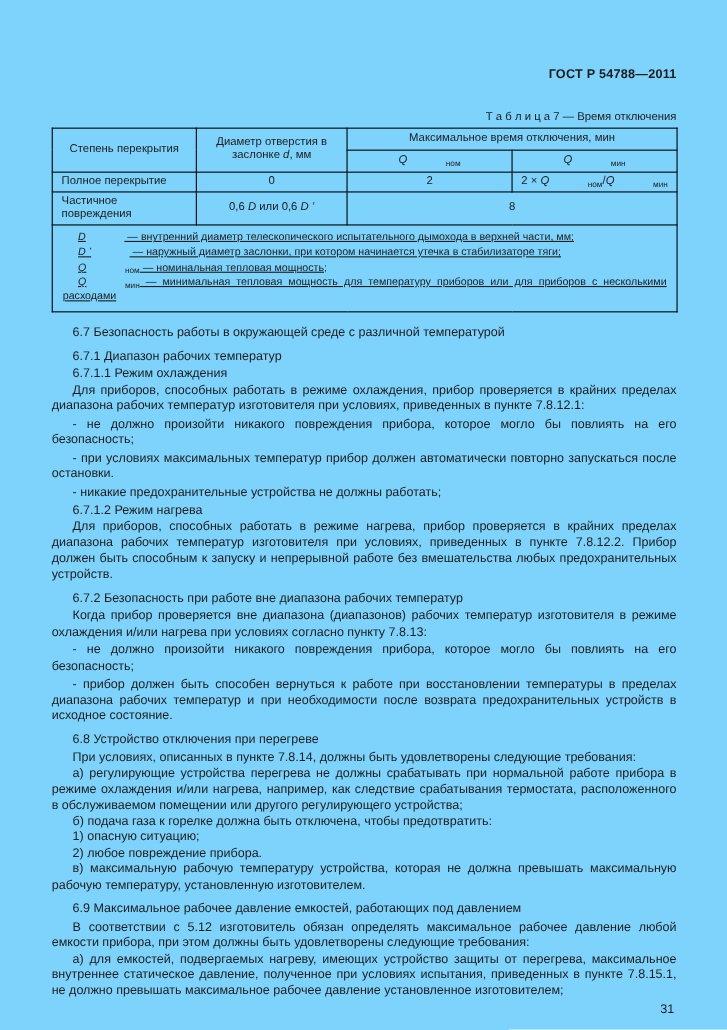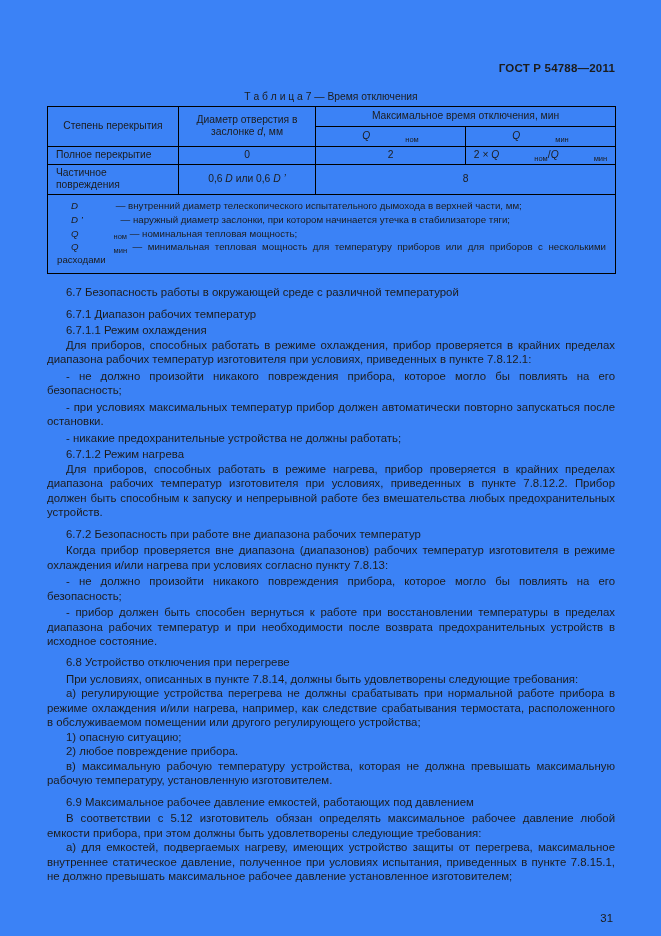--- a/index.html
+++ b/index.html
@@ -4,39 +4,39 @@
 <style>
   * { box-sizing: border-box; }
   html, body { margin: 0; padding: 0; }
   body {
     width: 661px; height: 936px; background: #ffffff;
     font-family: "Liberation Sans", sans-serif; color: #1c1c1c;
     -webkit-font-smoothing: antialiased;
   }
   .page {
     position: relative; width: 661px; height: 936px;
-    padding: 62px 46px 0 47px; background: #3b82f6; overflow: hidden;
+    padding: 62px 46px 0 47px; background: #7dd3fc; overflow: hidden;
   }
   .doc-code {
     text-align: right; font-weight: bold; font-size: 11.5px; letter-spacing: 0.2px;
   }
-  .table-caption { font-size: 10.3px; margin: 17px 0 4px 0; text-align: center; }
+  .table-caption { font-size: 10.3px; margin: 27px 0 4px 0; text-align: right; }
   table.t7 { width: 100%; border-collapse: collapse; font-size: 10.3px; table-layout: fixed; }
   .t7 col.c1 { width: 131px; }
   .t7 col.c2 { width: 137px; }
   .t7 col.c3 { width: 150px; }
   .t7 col.c4 { width: 150px; }
   .t7 td {
     border: 1px solid #000; padding: 2px 5px; text-align: center;
     vertical-align: middle; line-height: 1.25; font-weight: normal;
   }
   .t7 td.cell-left { text-align: left; padding-left: 8px; }
   .t7 td.hdr { padding: 3px 6px; }
   .t7 td.notes-cell { text-align: left; font-size: 9.7px; padding: 4px 9px 6px 9px; }
-  .note-line { text-indent: 14px; margin: 1px 0; line-height: 1.3; text-align: justify; }
+  .note-line { text-indent: 14px; margin: 1px 0; line-height: 1.3; text-align: justify; text-decoration: underline; }
   i { font-style: italic; }
   sub { font-size: 7.5px; line-height: 0; padding-left: 35px; }
   .body-text { margin-top: 11px; }
   .para {
     font-size: 11.4px; line-height: 1.27; text-align: justify;
     text-indent: 19px; margin: 0;
   }
   .para.bold { font-weight: normal; text-align: left; margin-top: 7px; margin-bottom: 2px; }
   .para.li { margin: 2px 0; }
   .page-number { position: absolute; right: 48px; top: 912px; font-size: 11.4px; }
@@ -99,20 +99,21 @@
     <p class="para li">- никакие предохранительные устройства не должны работать;</p>
     <p class="para">6.7.1.2 Режим нагрева</p>
     <p class="para">Для приборов, способных работать в режиме нагрева, прибор проверяется в крайних пределах диапазона рабочих температур изготовителя при условиях, приведенных в пункте 7.8.12.2. Прибор должен быть способным к запуску и непрерывной работе без вмешательства любых предохранительных устройств.</p>
     <p class="para bold">6.7.2 Безопасность при работе вне диапазона рабочих температур</p>
     <p class="para">Когда прибор проверяется вне диапазона (диапазонов) рабочих температур изготовителя в режиме охлаждения и/или нагрева при условиях согласно пункту 7.8.13:</p>
     <p class="para li">- не должно произойти никакого повреждения прибора, которое могло бы повлиять на его безопасность;</p>
     <p class="para li">- прибор должен быть способен вернуться к работе при восстановлении температуры в пределах диапазона рабочих температур и при необходимости после возврата предохранительных устройств в исходное состояние.</p>
     <p class="para bold">6.8 Устройство отключения при перегреве</p>
     <p class="para">При условиях, описанных в пункте 7.8.14, должны быть удовлетворены следующие требования:</p>
     <p class="para">а) регулирующие устройства перегрева не должны срабатывать при нормальной работе прибора в режиме охлаждения и/или нагрева, например, как следствие срабатывания термостата, расположенного в обслуживаемом помещении или другого регулирующего устройства;</p>
+    <p class="para">б) подача газа к горелке должна быть отключена, чтобы предотвратить:</p>
     <p class="para">1) опасную ситуацию;</p>
     <p class="para">2) любое повреждение прибора.</p>
     <p class="para">в) максимальную рабочую температуру устройства, которая не должна превышать максимальную рабочую температуру, установленную изготовителем.</p>
     <p class="para bold">6.9 Максимальное рабочее давление емкостей, работающих под давлением</p>
     <p class="para">В соответствии с 5.12 изготовитель обязан определять максимальное рабочее давление любой емкости прибора, при этом должны быть удовлетворены следующие требования:</p>
     <p class="para">а) для емкостей, подвергаемых нагреву, имеющих устройство защиты от перегрева, максимальное внутреннее статическое давление, полученное при условиях испытания, приведенных в пункте 7.8.15.1, не должно превышать максимальное рабочее давление установленное изготовителем;</p>
   </div>
 
   <div class="page-number">31</div>
 

